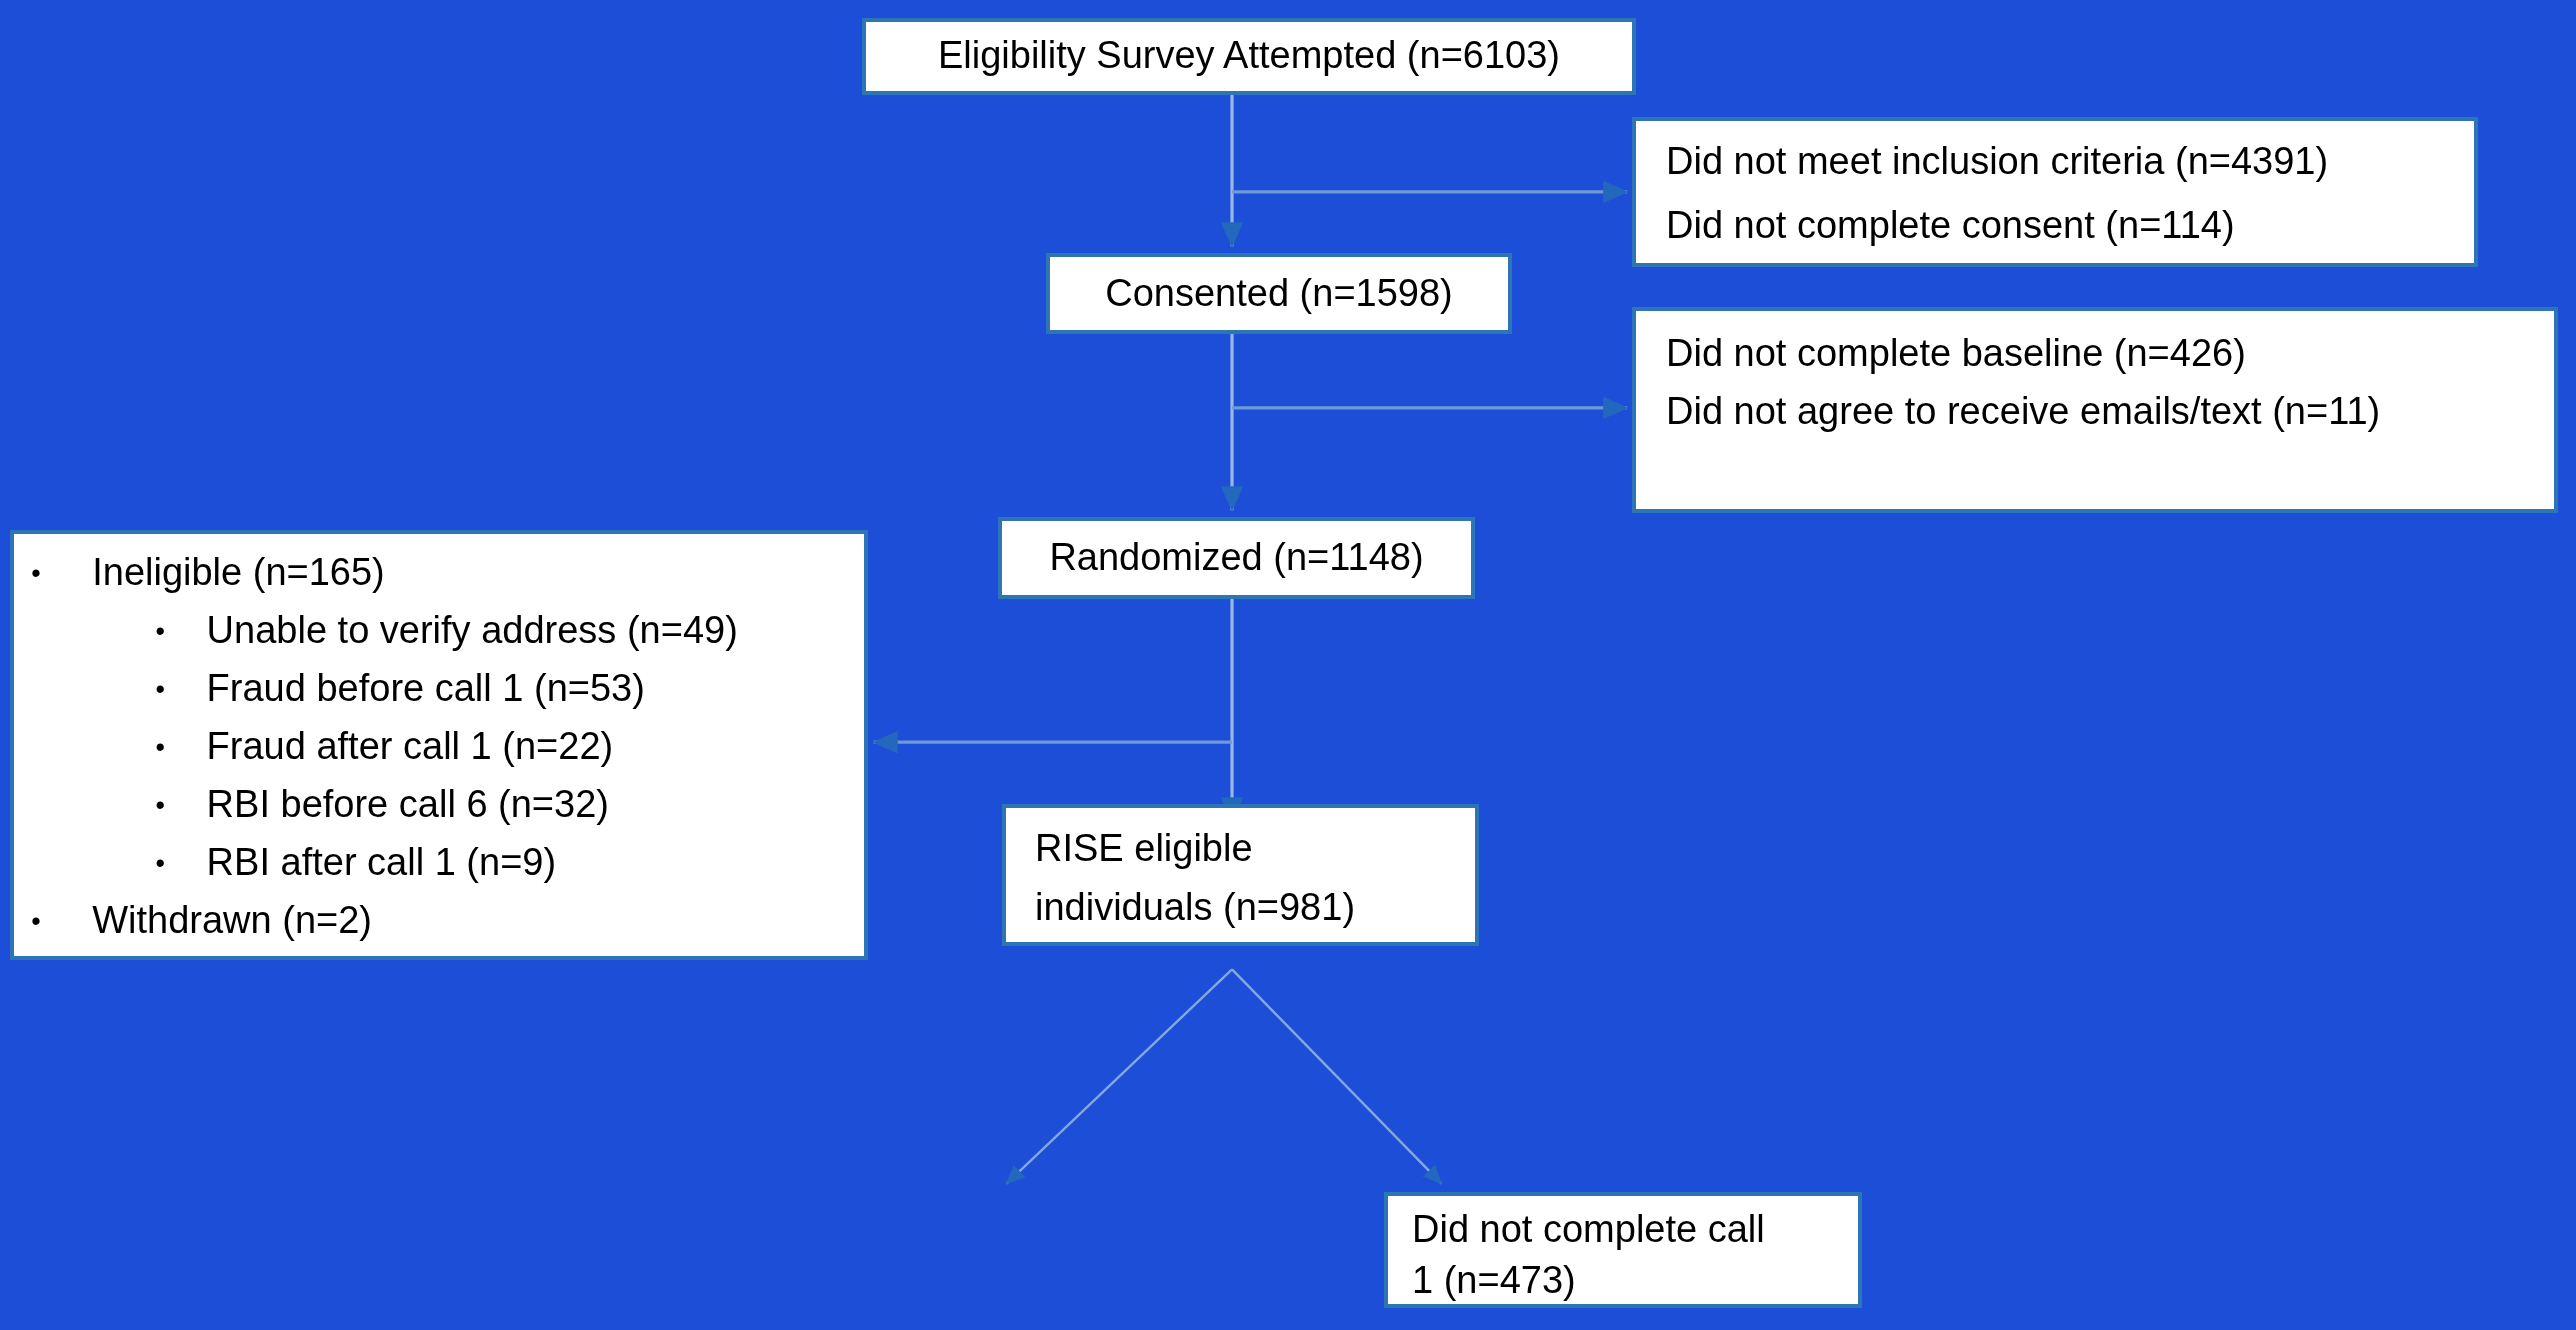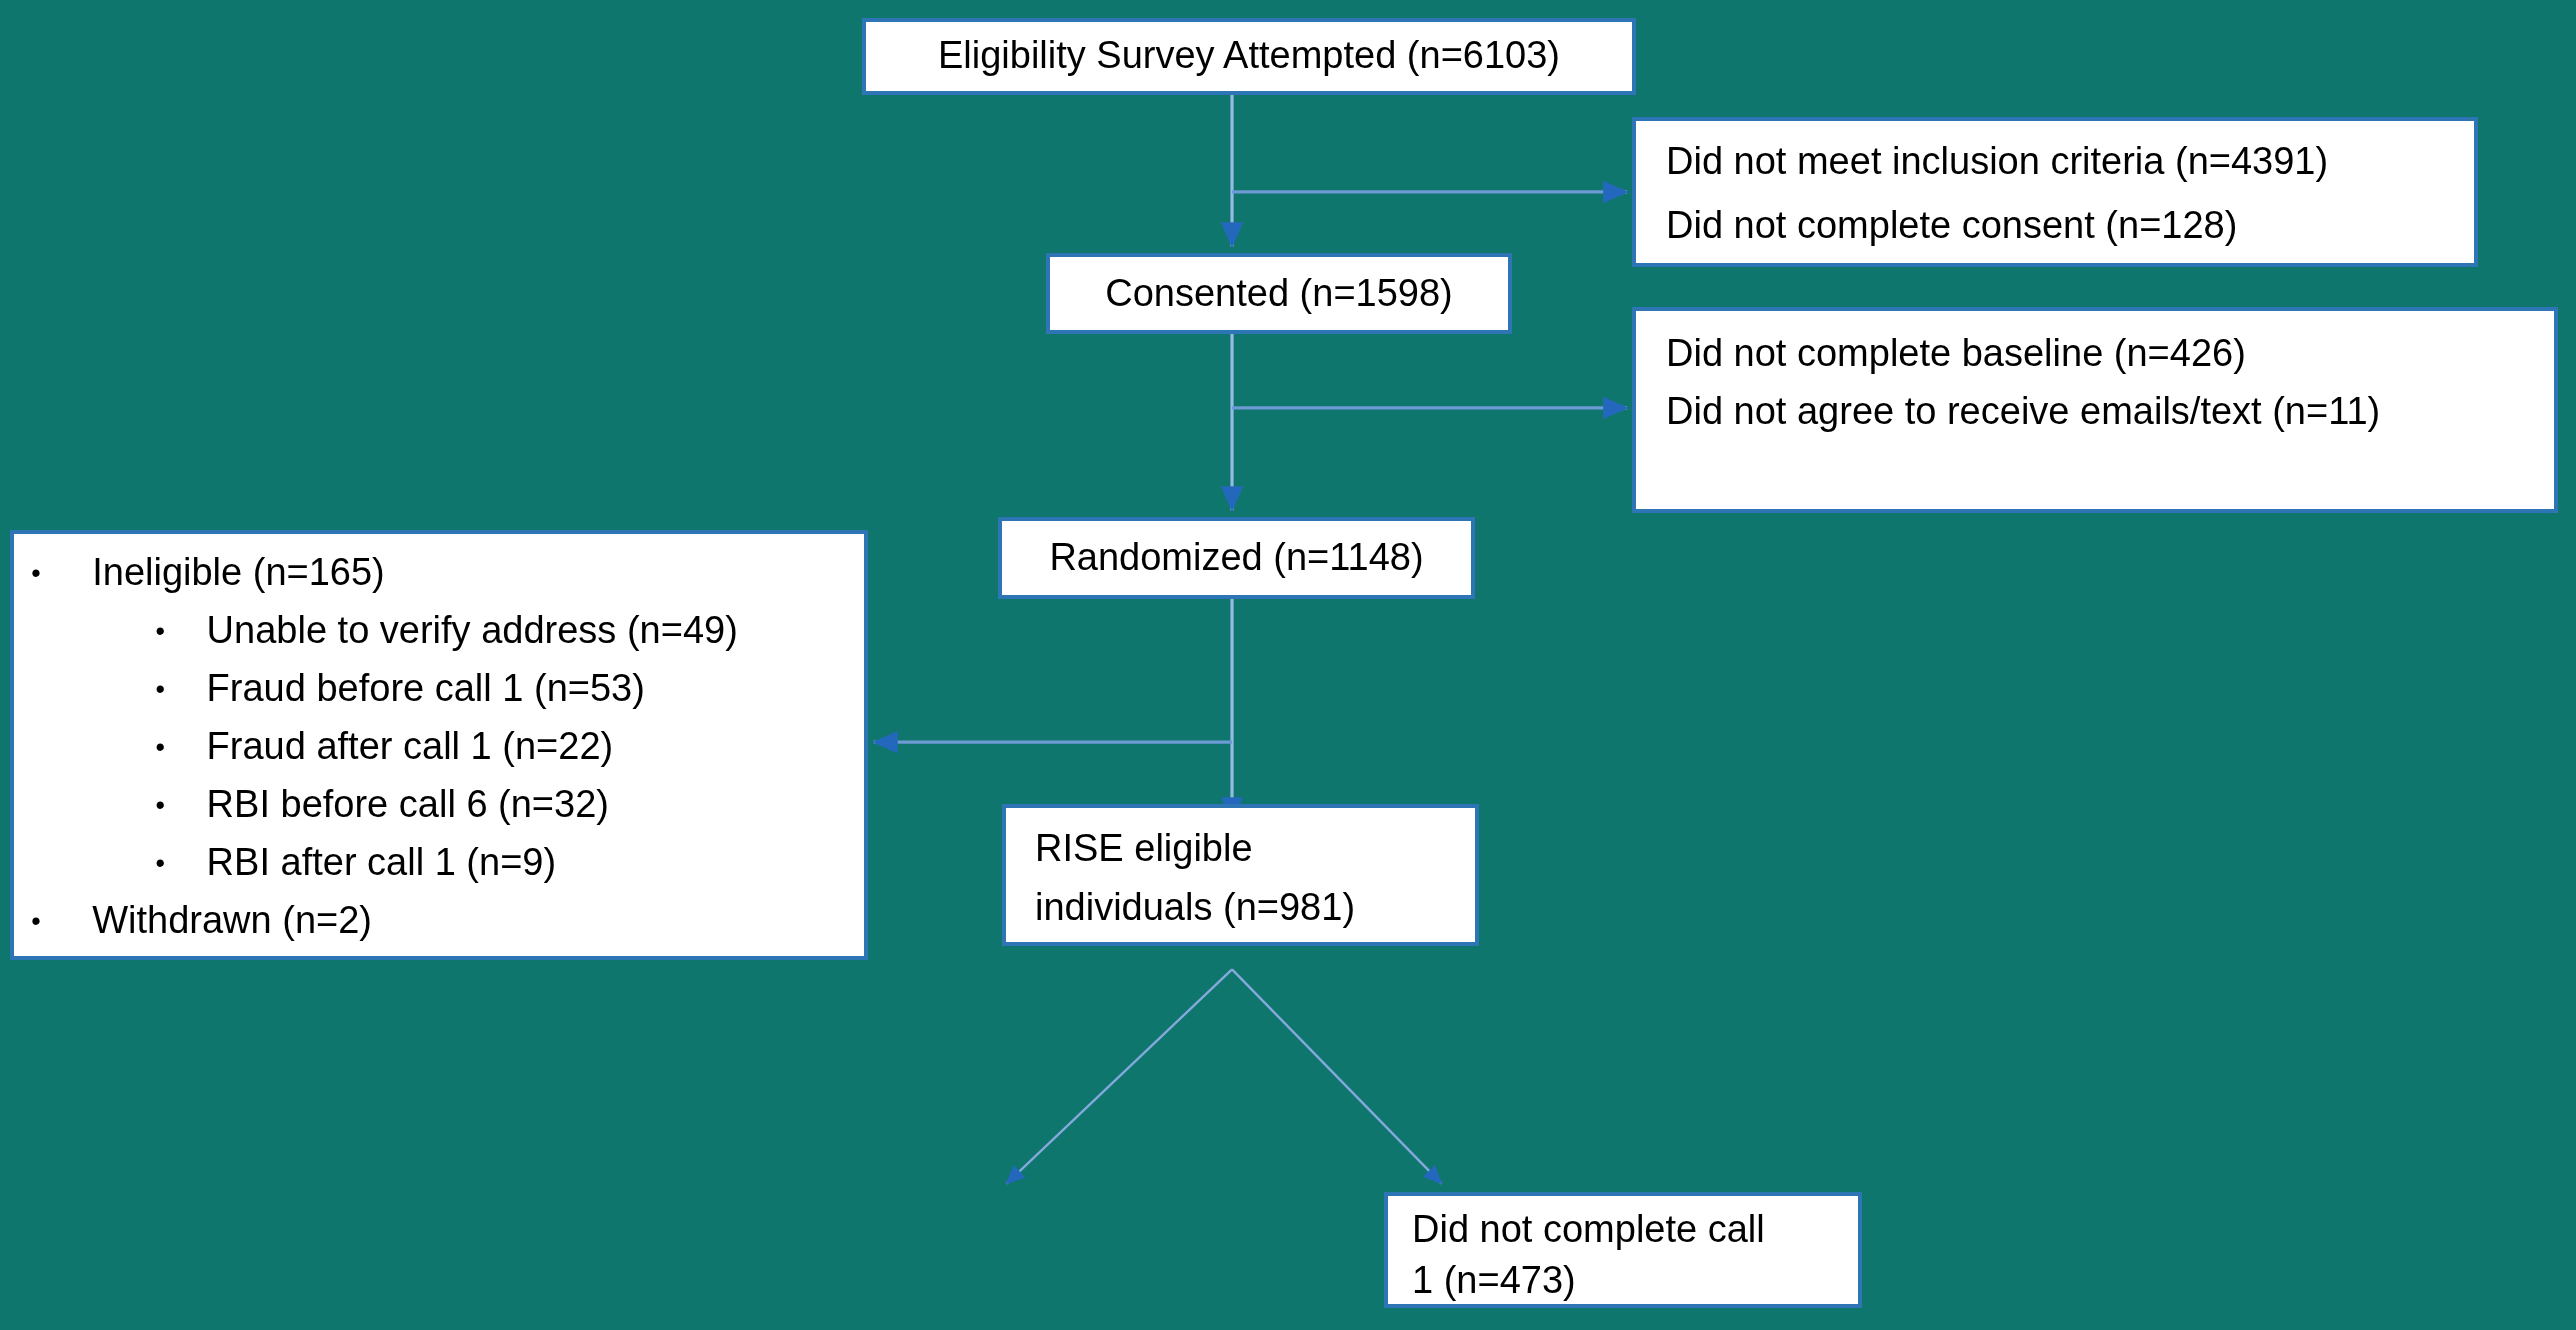--- a/index.html
+++ b/index.html
@@ -1,20 +1,20 @@
 <!DOCTYPE html>
 <html style="font-size:12.8px"><head>
 <meta charset="utf-8">
 <style>
   html,body{margin:0;padding:0;background:#ffffff;}
   .canvas{
     position:relative;
     width:2576px;
     height:1330px;
-    background:#0f766e;
+    background:#1d4ed8;
     font-family:"Liberation Sans", sans-serif;
     color:#000000;
     overflow:hidden;
   }
   .conn-layer{position:absolute;left:0;top:0;width:2576px;height:1330px;}
   .box{
     position:absolute;
     background:#ffffff;
     border:4px solid #2E75B6;
     box-sizing:border-box;
@@ -91,21 +91,21 @@
       <path class="conn-d" d="M1540,1212 L1802,1480" marker-end="url(#ah)"></path>
     </g>
   </svg>
 
   <div class="box center box-eligibility">
     <span>Eligibility Survey Attempted (n=6103)</span>
   </div>
 
   <div class="box box-exclusion1">
     <div class="line">Did not meet inclusion criteria (n=4391)</div>
-    <div class="line">Did not complete consent (n=128)</div>
+    <div class="line">Did not complete consent (n=114)</div>
   </div>
 
   <div class="box center box-consented">
     <span>Consented (n=1598)</span>
   </div>
 
   <div class="box box-exclusion2">
     <div class="line">Did not complete baseline (n=426)</div>
     <div class="line">Did not agree to receive emails/text (n=11)</div>
   </div>

